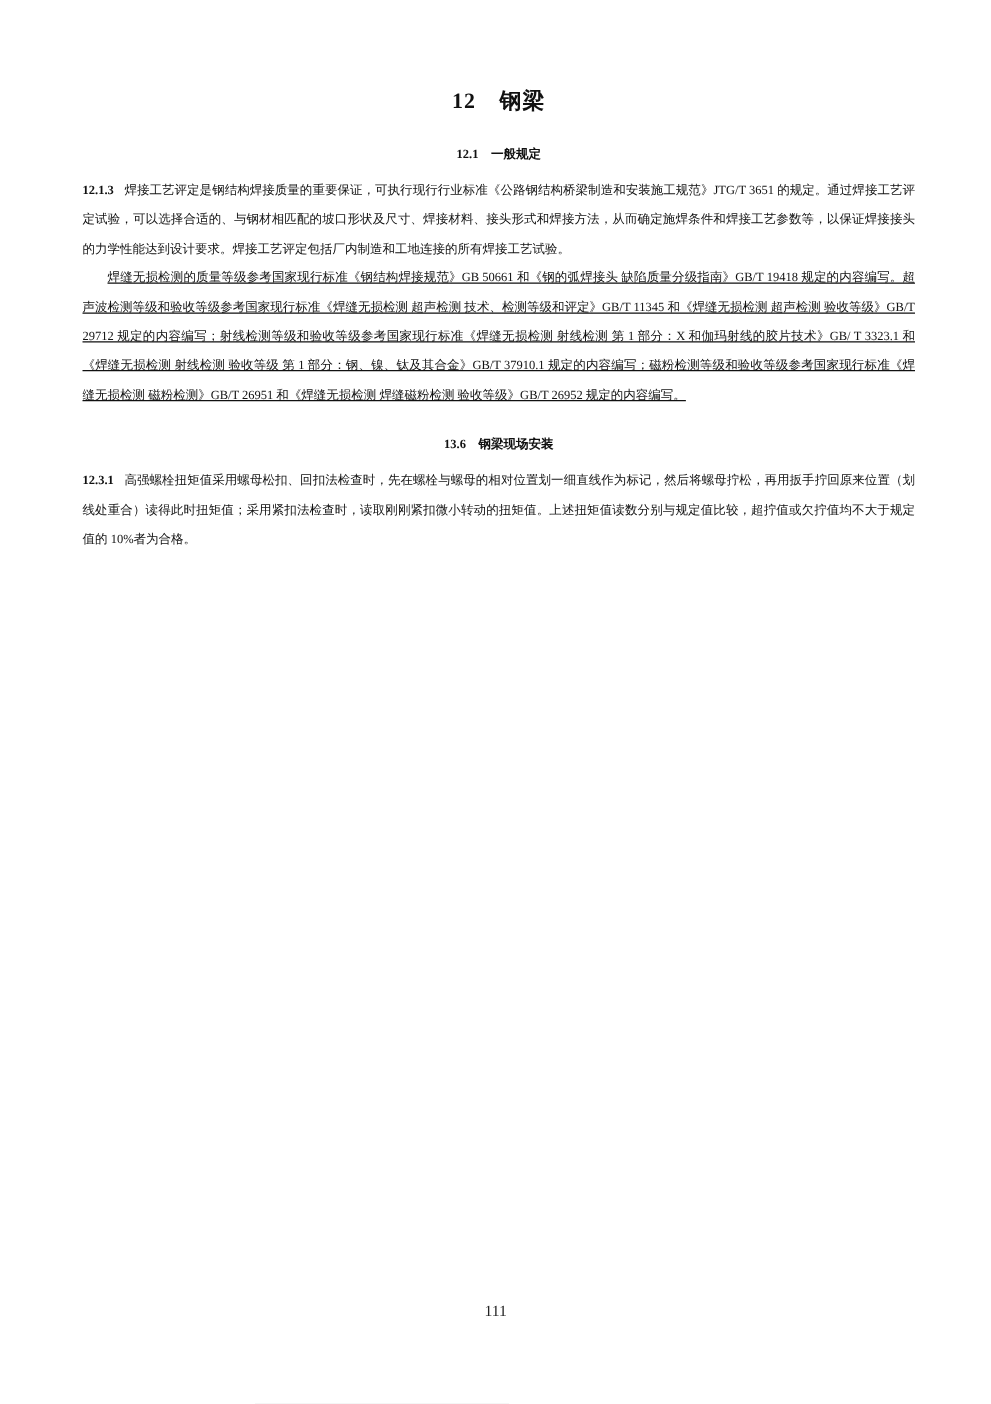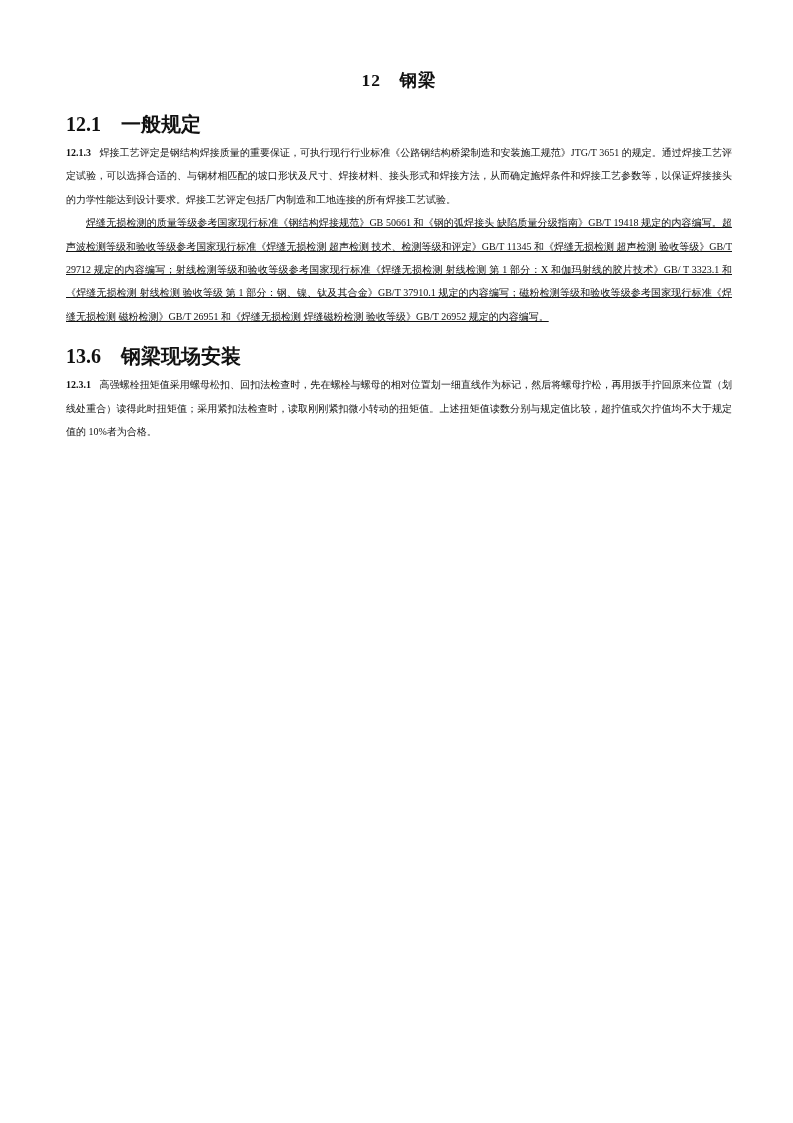--- a/index.html
+++ b/index.html
@@ -27,21 +27,22 @@
   .doc-title {
     margin: 0 0 22px 0;
     text-align: center;
     font-size: 17.5px;
     line-height: 24px;
     font-weight: bold;
     letter-spacing: 1px;
   }
   .sec-heading {
     margin: 18px 0 7px 0;
-    font-size: 20px;
+    text-align: center;
+    font-size: 10px;
     line-height: 20px;
     font-weight: bold;
   }
   .para {
     margin: 0;
     font-size: 10px;
     line-height: 23.4px;
     text-align: justify;
     text-justify: inter-ideograph;
   }
@@ -80,13 +81,14 @@
       <p class="para indent"><span>焊缝无损检测的质量等级参考国家现行标准《钢结构焊接规范》GB 50661 和《钢的弧焊接头 缺陷质量分级指南》GB/T 19418 规定的内容编写。超声波检测等级和验收等级参考国家现行标准《焊缝无损检测 超声检测 技术、检测等级和评定》GB/T 11345 和《焊缝无损检测 超声检测 验收等级》GB/T 29712 规定的内容编写；射线检测等级和验收等级参考国家现行标准《焊缝无损检测 射线检测 第 1 部分：X 和伽玛射线的胶片技术》GB/ T 3323.1 和《焊缝无损检测 射线检测 验收等级 第 1 部分：钢、镍、钛及其合金》GB/T 37910.1 规定的内容编写；磁粉检测等级和验收等级参考国家现行标准《焊缝无损检测 磁粉检测》GB/T 26951 和《焊缝无损检测 焊缝磁粉检测 验收等级》GB/T 26952 规定的内容编写。</span></p>
     </section>
 
     <section>
       <h2 class="sec-heading">13.6　钢梁现场安装</h2>
       <p class="para"><span class="clause-num">12.3.1</span><span>高强螺栓扭矩值采用螺母松扣、回扣法检查时，先在螺栓与螺母的相对位置划一细直线作为标记，然后将螺母拧松，再用扳手拧回原来位置（划线处重合）读得此时扭矩值；采用紧扣法检查时，读取刚刚紧扣微小转动的扭矩值。上述扭矩值读数分别与规定值比较，超拧值或欠拧值均不大于规定值的 10%者为合格。</span></p>
     </section>
 
   </div>
 
+  <div class="page-number">111</div>
 </div>
 
 </body></html>

